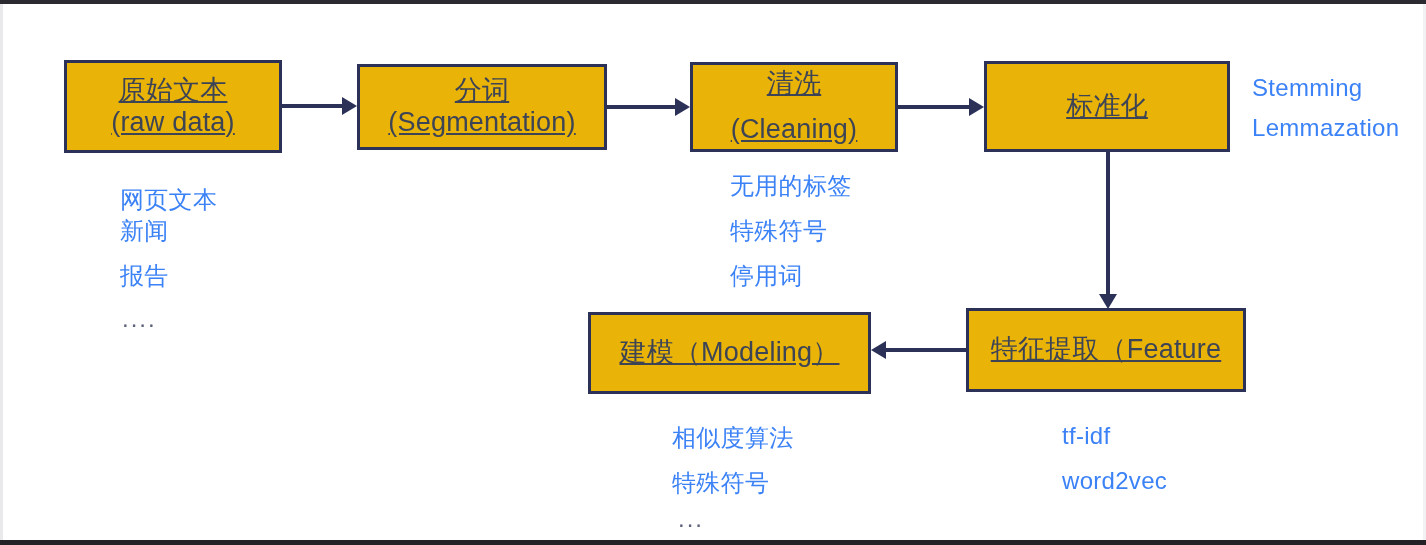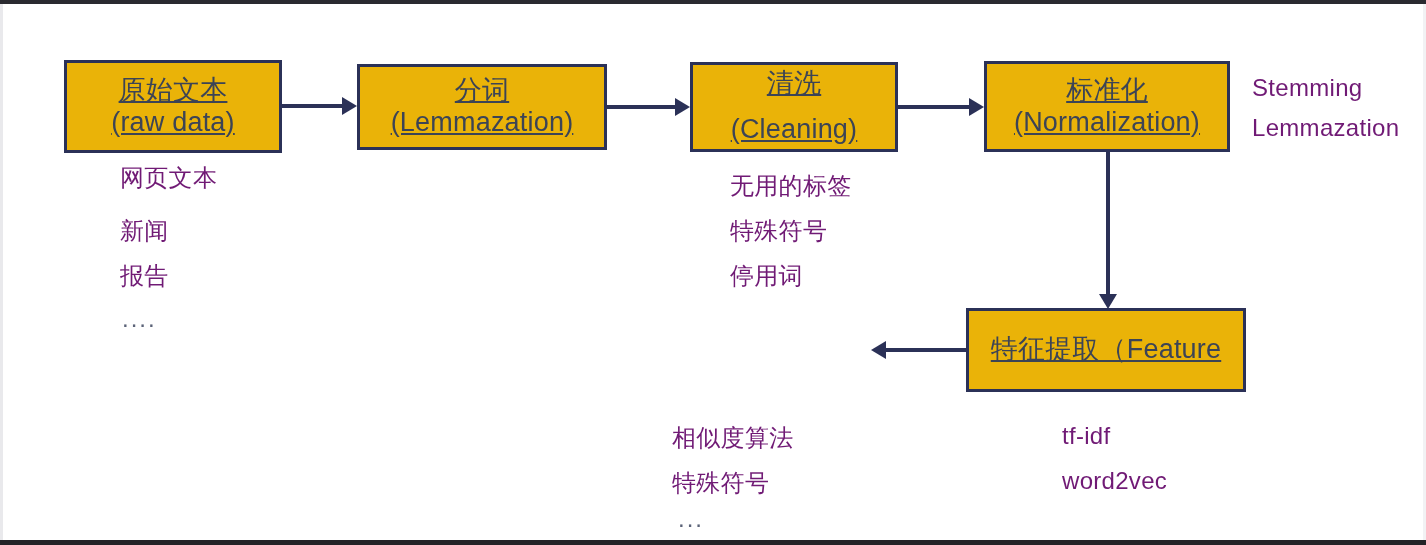--- a/index.html
+++ b/index.html
@@ -66,21 +66,21 @@
   #box-raw          { left: 64px;  top: 60px;  width: 218px; height: 93px; }
   #box-seg          { left: 357px; top: 64px;  width: 250px; height: 86px; }
   #box-clean        { left: 690px; top: 62px;  width: 208px; height: 90px; gap: 14px; }
   #box-norm         { left: 984px; top: 61px;  width: 246px; height: 91px; text-align: center; }
   #box-modeling     { left: 588px; top: 312px; width: 283px; height: 82px; }
   #box-feature      { left: 966px; top: 308px; width: 280px; height: 84px; justify-content: center; }
 
   
   .note {
     position: absolute;
-    color: #701a75;
+    color: #3b82f6;
     font-size: 24px;
     white-space: nowrap;
     letter-spacing: 0.3px;
   }
   .note.dots { font-size: 24px; letter-spacing: 2px; color: #5b6378; }
 
   
   .conn {
     position: absolute;
     background: #2b3157;
@@ -117,54 +117,56 @@
   <div class="frame-edge-left"></div>
   <div class="frame-edge-right"></div>
 
   <div class="box" id="box-raw">
     <span class="l1">原始文本</span>
     <span class="l2">(raw data)</span>
   </div>
 
   <div class="box" id="box-seg">
     <span class="l1">分词</span>
-    <span class="l2">(Lemmazation)</span>
+    <span class="l2">(Segmentation)</span>
   </div>
 
   <div class="box" id="box-clean">
     <span class="l1">清洗</span>
     <span class="l2">(Cleaning)</span>
   </div>
 
   <div class="box" id="box-norm">
     <span class="l1">标准化</span>
-    <span class="l2">(Normalization)</span>
   </div>
 
+  <div class="box" id="box-modeling">
+    <span class="l1">建模（Modeling）</span>
+  </div>
 
   <div class="box" id="box-feature">
     <span class="l1">特征提取（Feature</span>
   </div>
 
   <div class="conn h" style="left:282px; top:104px; width:60px;"></div>
   <div class="arrowhead right" style="left:342px; top:97px;"></div>
 
   <div class="conn h" style="left:607px; top:105px; width:68px;"></div>
   <div class="arrowhead right" style="left:675px; top:98px;"></div>
 
   <div class="conn h" style="left:898px; top:105px; width:71px;"></div>
   <div class="arrowhead right" style="left:969px; top:98px;"></div>
 
   <div class="conn v" style="left:1106px; top:152px; height:142px;"></div>
   <div class="arrowhead down" style="left:1099px; top:294px;"></div>
 
   <div class="conn h" style="left:886px; top:348px; width:80px;"></div>
   <div class="arrowhead left" style="left:871px; top:341px;"></div>
 
-  <div class="note" style="left:120px; top:162px;">网页文本</div>
+  <div class="note" style="left:120px; top:184px;">网页文本</div>
   <div class="note" style="left:120px; top:215px;">新闻</div>
   <div class="note" style="left:120px; top:260px;">报告</div>
   <div class="note dots" style="left:122px; top:305px;">....</div>
 
   <div class="note" style="left:730px; top:215px;">特殊符号</div>
   <div class="note" style="left:730px; top:170px;">无用的标签</div>
   <div class="note" style="left:730px; top:260px;">停用词</div>
 
   <div class="note" style="left:1252px; top:74px;">Stemming</div>
   <div class="note" style="left:1252px; top:114px;">Lemmazation</div>

